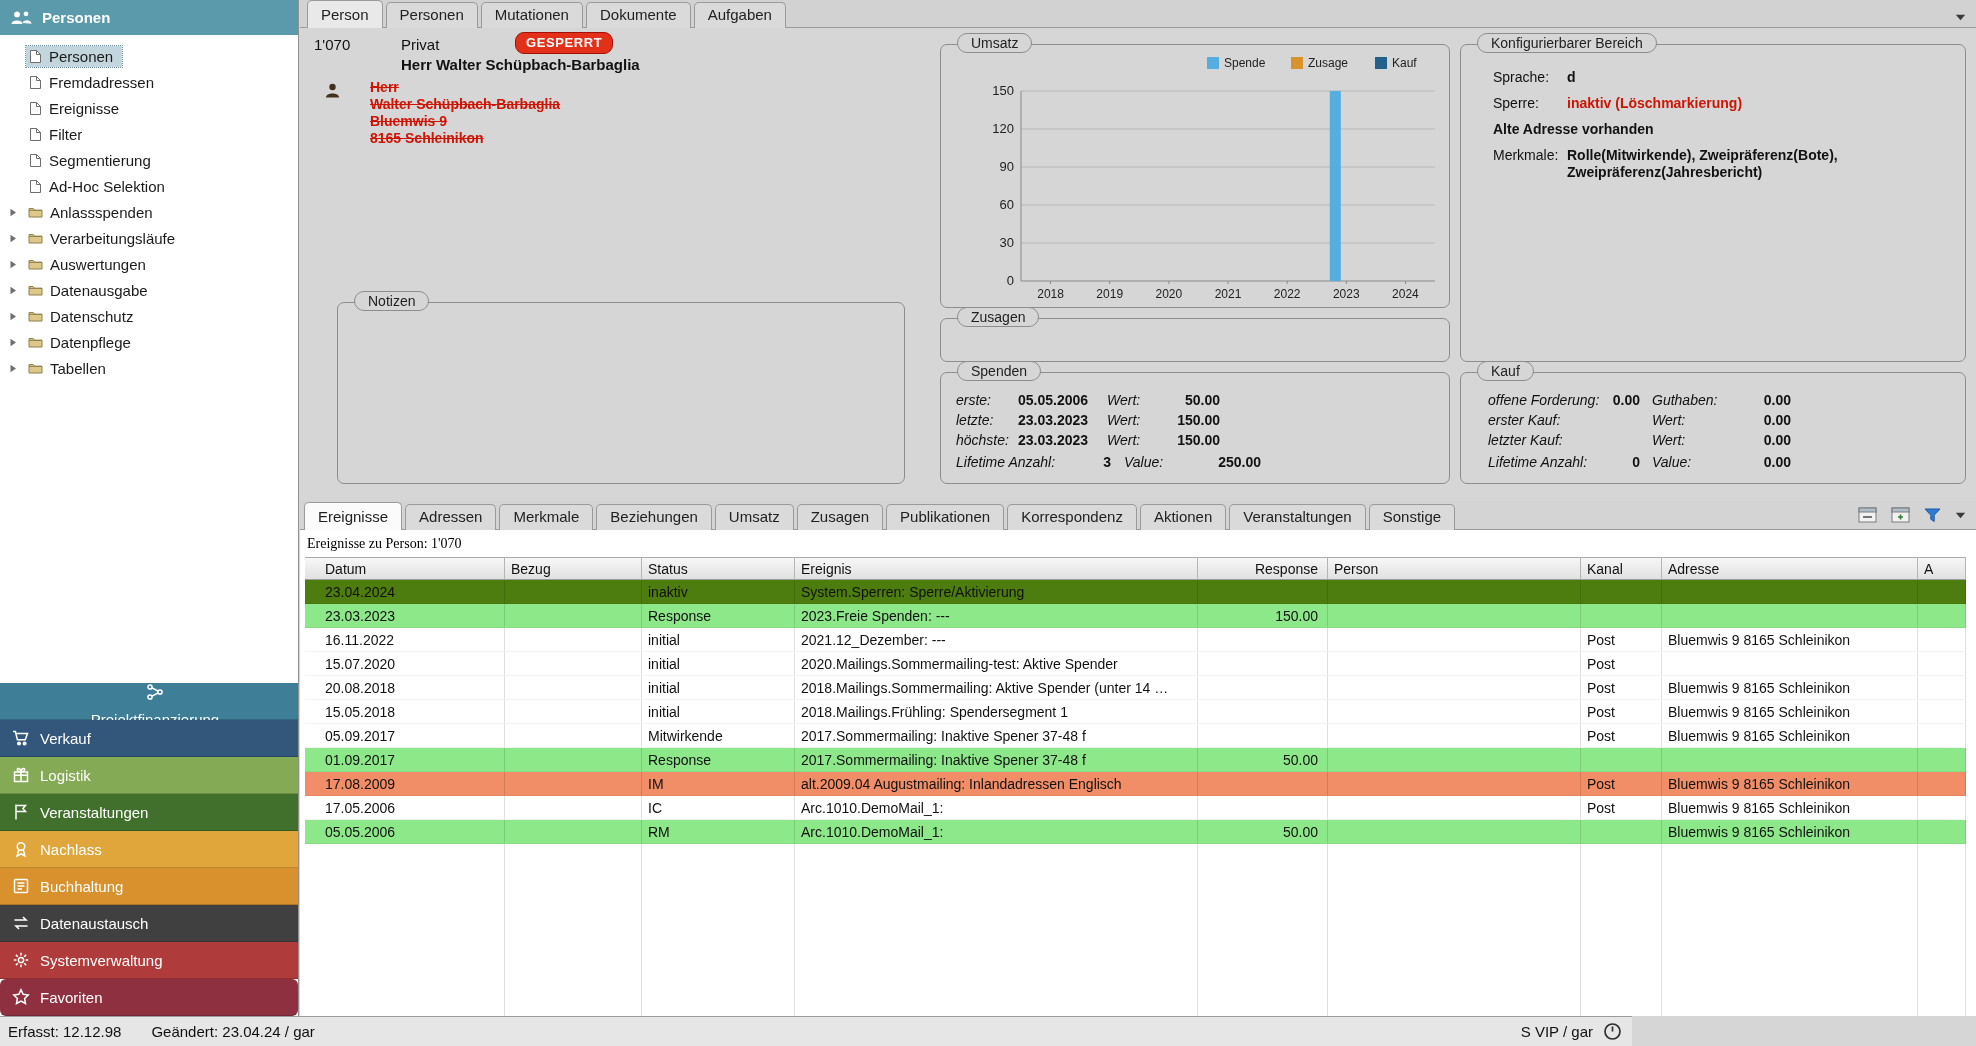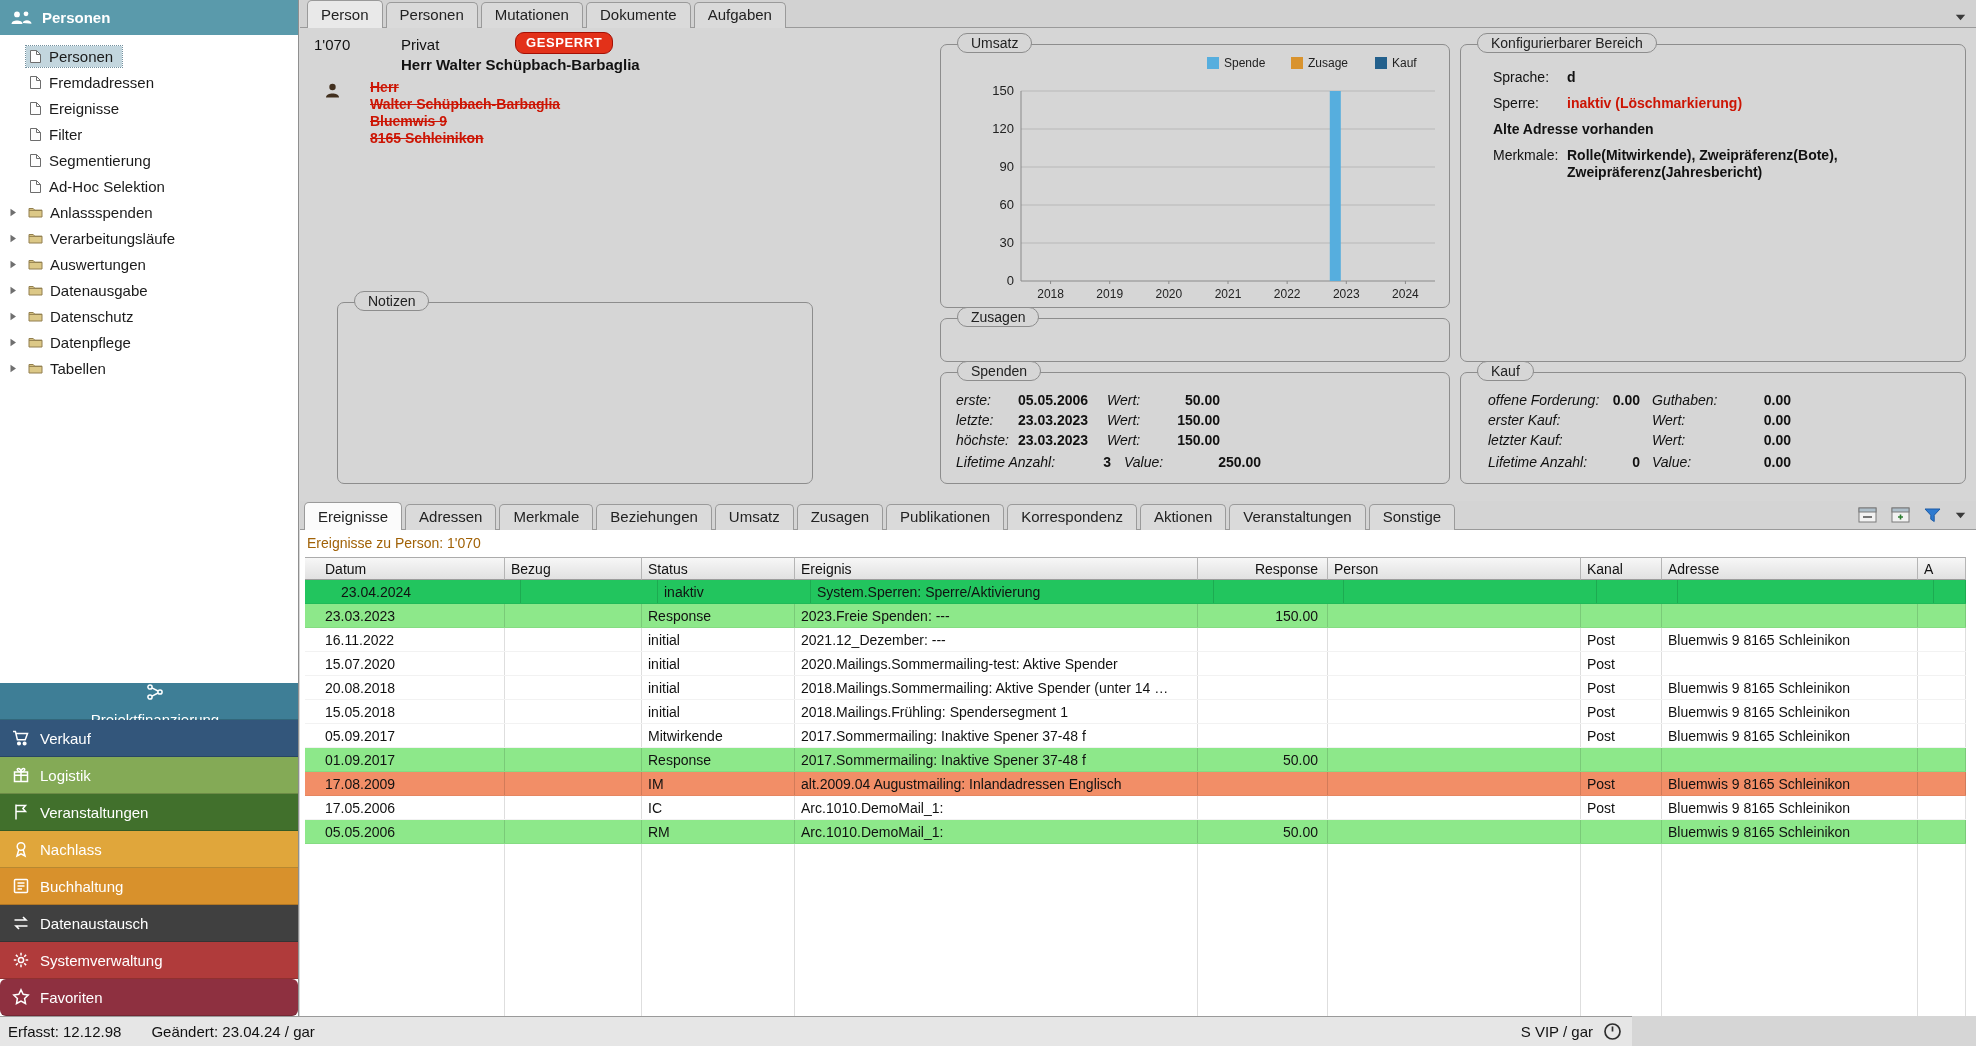--- a/index.html
+++ b/index.html
@@ -45,21 +45,21 @@
   .badge { position:absolute; left:215px; top:4px;  background:#e33119; color:#fff; font-weight:bold; font-size:13px;
            letter-spacing:.6px; padding:2px 10px 3px; border-radius:9px; border:1px solid #a31005; }
   .pname { position:absolute; left:101px; top:28px; font-weight:bold; font-size:15px; }
   .avatar{ position:absolute; left:24px;  top:54px; }
   .old-address { position:absolute; left:70px; top:51px; color:#cc1504; font-weight:bold; font-size:14px; line-height:17px; }
   .old-address div { text-decoration:line-through; }
 
   .gbox { position:absolute; border:1px solid #8d8d8d; border-radius:7px; }
   .gtitle { position:absolute; top:-12px; left:16px; background:#d6d6d6; border:1px solid #8d8d8d;
             border-radius:10px; padding:1px 13px; font-size:14px; color:#222; white-space:nowrap; }
-  .gbox.notizen { left:37px;   top:274px; width:476px; height:182px; }
+  .gbox.notizen { left:37px;   top:274px; width:568px; height:182px; }
   .gbox.umsatz  { left:640px;  top:16px;  width:510px; height:264px; }
   .gbox.zusagen { left:640px;  top:290px; width:510px; height:44px; }
   .gbox.spenden { left:640px;  top:344px; width:510px; height:112px; }
   .gbox.konfig  { left:1160px; top:16px;  width:506px; height:318px; }
   .gbox.kaufbox { left:1160px; top:344px; width:506px; height:112px; }
   .chart { position:absolute; left:0; top:0; width:100%; height:100%; }
 
   .srow, .krow, .crow { position:absolute; left:14px; right:14px; height:19px; font-size:14px; }
   .srow.r0 { top:19px; } .srow.r1 { top:39px; } .srow.r2 { top:59px; } .srow.r3 { top:81px; }
   .krow.r0 { top:19px; } .krow.r1 { top:39px; } .krow.r2 { top:59px; } .krow.r3 { top:81px; }
@@ -79,21 +79,21 @@
   .k-v2 { left:240px; width:76px; text-align:right; }
   .crow.t1 { top:24px; } .crow.t2 { top:50px; } .crow.t3 { top:76px; } .crow.t4 { top:102px; }
   .c-label { left:18px; }
   .c-value { left:92px; font-weight:bold; }
   .c-value.red { color:#cc1504; }
   .c-value.alone { left:18px; }
   .c-value.merk { width:345px; white-space:normal !important; line-height:17px; }
 
   
   .table-area { flex:1 1 auto; background:#ffffff; position:relative; }
-  .caption { height:27px; line-height:27px; font-size:14px; color:#a16207; padding-left:7px; }
+  .caption { height:27px; line-height:27px; font-size:14px; color:#000000; padding-left:7px;font-family:Liberation Serif, serif; }
   .etable { position:absolute; left:5px; right:10px; top:27px; bottom:0; display:flex; flex-direction:column; }
   .erow { display:grid; grid-template-columns:200px 137px 153px 403px 130px 253px 81px 256px 1fr;
           flex:0 0 24px; height:24px; line-height:24px; font-size:14px; color:#111; }
   .erow.ehead { flex:0 0 23px; height:23px; line-height:22px; }
   .ecell { padding:0 6px; border-right:1px solid rgba(0,0,0,0.13); white-space:nowrap; overflow:hidden; }
   .ecell.c0 { padding-left:20px; }
   .ecell.c4 { text-align:right; padding-right:9px; }
   .ehead .ecell { background:linear-gradient(#f7f7f7,#e1e1e1); border-top:1px solid #ababab;
                   border-bottom:1px solid #9c9c9c; border-right:1px solid #b5b5b5; }
   .erow.body { border-bottom:1px solid rgba(0,0,0,0.05); }
@@ -597,21 +597,21 @@
             <div class="ecell c0">Datum</div>
             <div class="ecell c1">Bezug</div>
             <div class="ecell c2">Status</div>
             <div class="ecell c3">Ereignis</div>
             <div class="ecell c4">Response</div>
             <div class="ecell c5">Person</div>
             <div class="ecell c6">Kanal</div>
             <div class="ecell c7">Adresse</div>
             <div class="ecell c8">A</div>
           </div>
-          <div class="erow body" style="background: #22c55e; padding-left: 16px;">
+          <div class="erow body" style="background: #4d7c0f;">
             <div class="ecell c0">23.04.2024</div>
             <div class="ecell c1"></div>
             <div class="ecell c2">inaktiv</div>
             <div class="ecell c3">System.Sperren: Sperre/Aktivierung</div>
             <div class="ecell c4"></div>
             <div class="ecell c5"></div>
             <div class="ecell c6"></div>
             <div class="ecell c7"></div>
             <div class="ecell c8"></div>
           </div>

